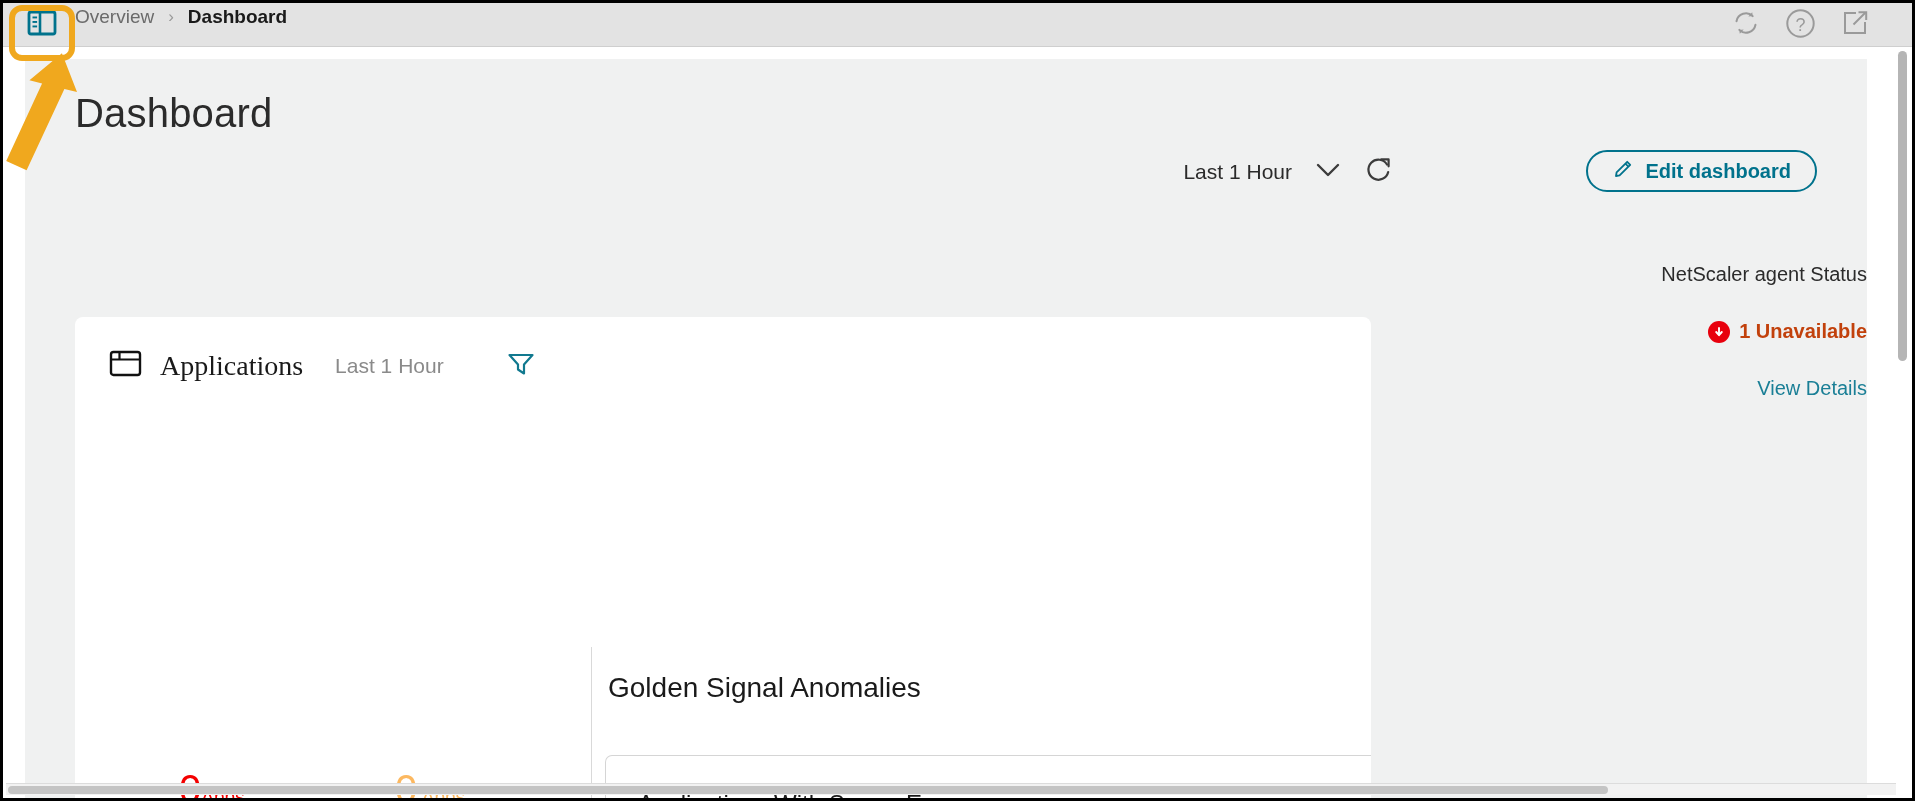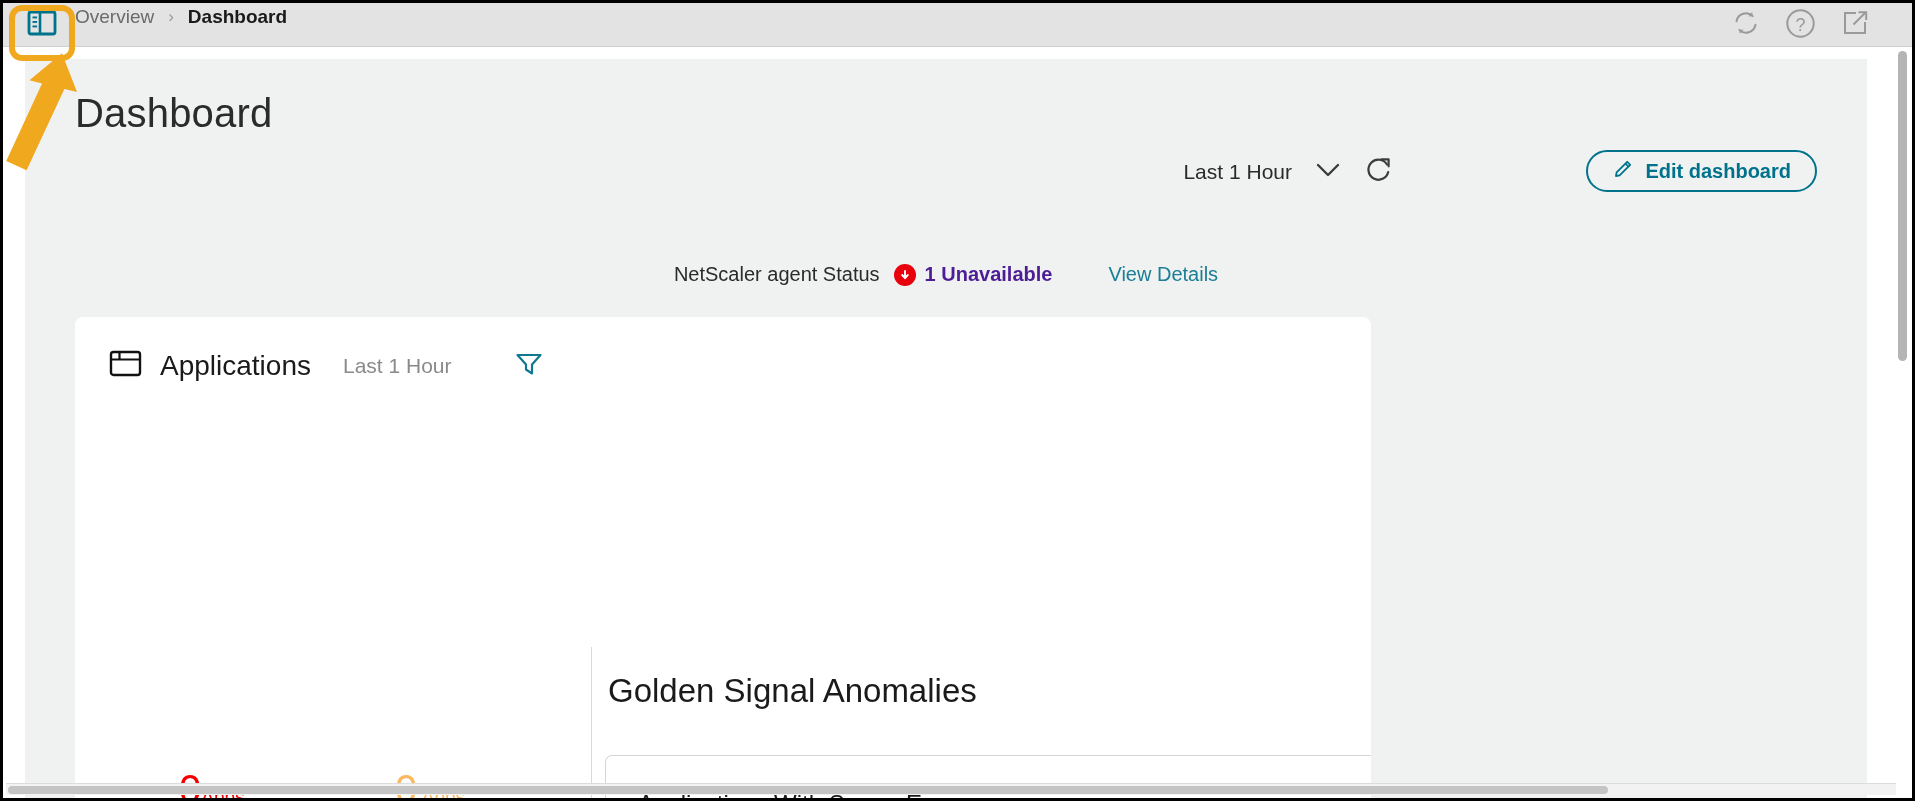--- a/index.html
+++ b/index.html
@@ -115,27 +115,28 @@
     font-family: "Liberation Sans", sans-serif;
     display: flex; align-items: center; gap: 11px;
     cursor: pointer;
   }
 
   
   #agent-status {
     position: absolute;
     left: 0; top: 204px;
     width: 100%;
-    display: flex; align-items: flex-start; justify-content: center; gap: 14px;
+    display: flex; align-items: flex-end; justify-content: center; gap: 34px;
     font-size: 20px;
     color: #2b2b2b;
+    flex-direction: column;
   }
   #agent-unavailable {
     display: flex; align-items: center; gap: 9px;
-    font-weight: bold; color: #4c1d95;
+    font-weight: bold; color: #c2410c;
   }
   #agent-badge {
     width: 22px; height: 22px; border-radius: 50%;
     background: #e8000d;
     display: flex; align-items: center; justify-content: center;
     flex: none;
   }
   #view-details { color: #1a7f96; cursor: pointer; margin-left: 42px; }
 
   
@@ -147,21 +148,21 @@
     background: #ffffff;
     border-radius: 8px 8px 0 0;
     overflow: hidden;
   }
 
   #app-card-header {
     position: absolute;
     left: 34px; top: 32px;
     display: flex; align-items: center; gap: 18px;
   }
-  #app-card-title { font-size: 28px; color: #1a1a1a; }
+  #app-card-title { font-size: 28px; color: #1a1a1a; font-family: Liberation Serif, serif; }
   #app-card-range { font-size: 21px; color: #8a8a8a; margin-left: 14px; }
   #filter-icon-wrap { margin-left: 44px; cursor: pointer; display: block; }
 
   
   #health-title {
     position: absolute;
     left: 104px; top: 355px;
     width: 270px;
     font-size: 27px;
     line-height: 39px;
@@ -183,21 +184,21 @@
     position: absolute;
     left: 516px; top: 330px;
     width: 1px; height: 415px;
     background: #d9d9d9;
   }
 
   
   #golden-title {
     position: absolute;
     left: 533px; top: 355px;
-    font-size: 33px;
+    font-size: 28px;
     color: #1a1a1a;
   }
 
   #errors-panel {
     position: absolute;
     left: 530px; top: 438px;
     width: 828px;
     height: 307px;
     background: #ffffff;
     border: 1px solid #d5d5d5;

